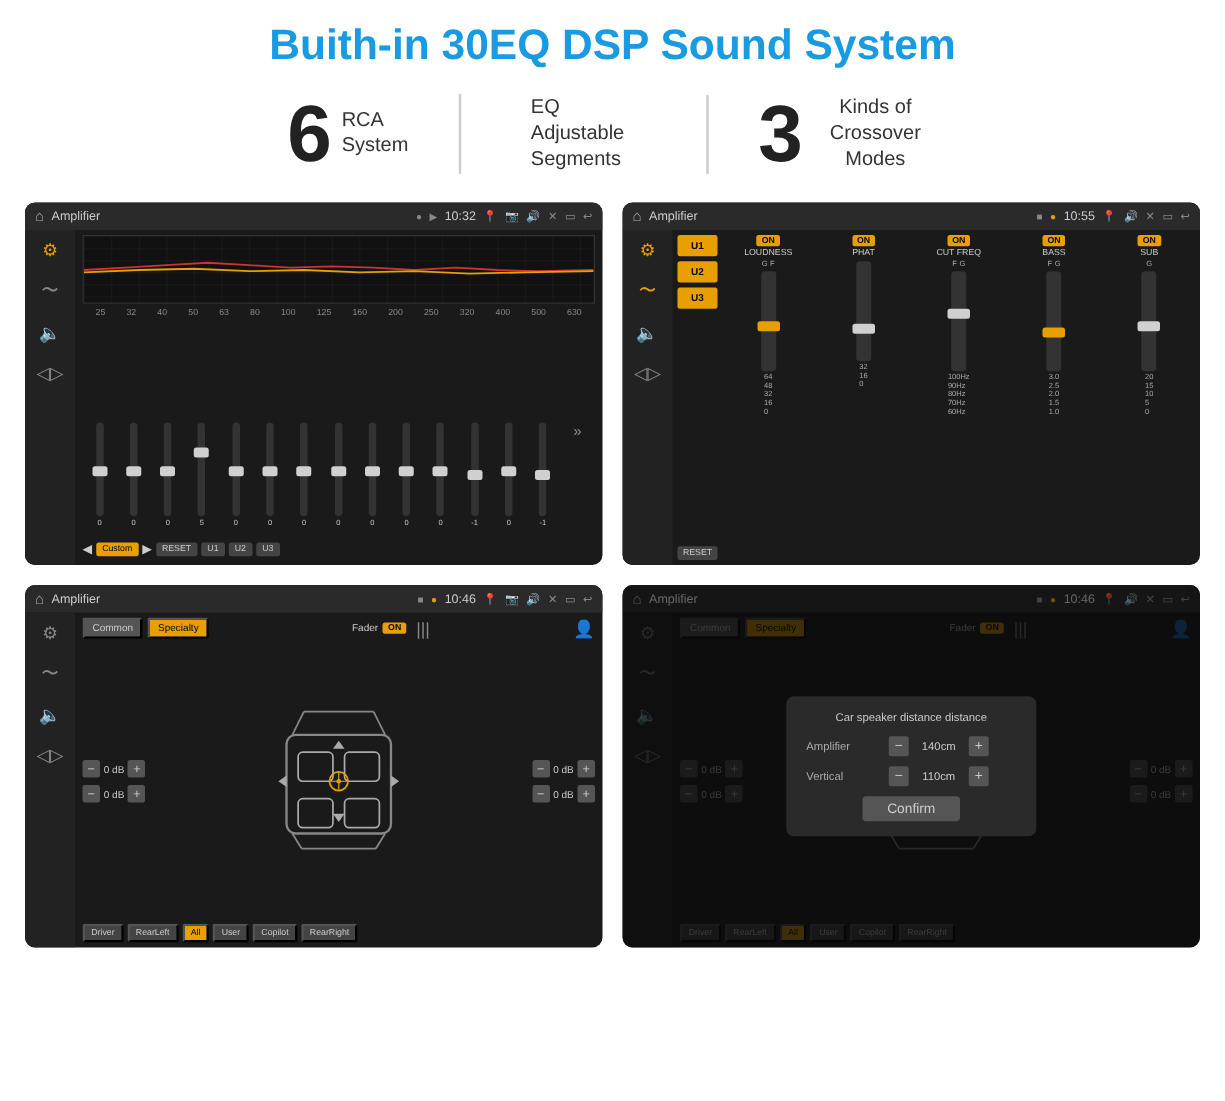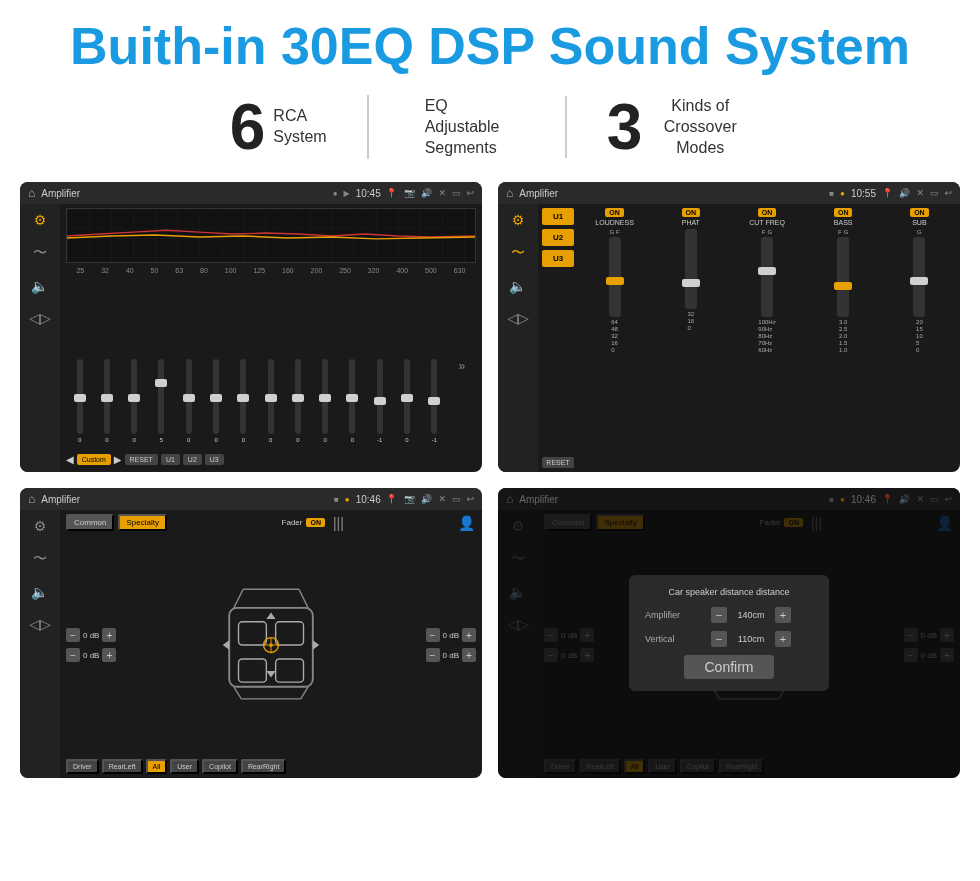--- a/index.html
+++ b/index.html
@@ -6,21 +6,21 @@
     body {
       width: 980px;
       height: 881px;
       background: #ffffff;
       font-family: Arial, sans-serif;
       overflow: hidden;
     }
 
     .main-title {
       text-align: center;
-      font-size: 52px;
+      font-size: 34px;
       font-weight: 900;
       color: #1a9ae0;
       padding: 18px 20px 10px;
       line-height: 1.1;
     }
 
     .stats-row {
       display: flex;
       justify-content: center;
       align-items: center;
@@ -479,21 +479,21 @@
       font-size: 9px;
       width: 40px;
       text-align: center;
     }
 
     .dialog-confirm-btn {
       display: block;
       margin: 0 auto 0;
       background: #555;
       color: #ccc;
-      font-size: 14px;
+      font-size: 11px;
       padding: 4px 20px;
       border-radius: 3px;
       border: none;
     }
   </style>
 </head>
 <body>
 
 <div class="main-title">Buith-in 30EQ DSP Sound System</div>
 
@@ -515,21 +515,21 @@
 </div>
 
 <div class="screens-grid">
 
   <div class="screen-card">
     <div class="status-bar">
       <span class="home-icon">⌂</span>
       <span class="app-title">Amplifier</span>
       <span style="color:#888;font-size:8px;">●</span>
       <span style="color:#888;font-size:8px;">▶</span>
-      <span class="time">10:45</span>
+      <span class="time">10:32</span>
       <span style="color:#888;font-size:9px;">📍</span>
       <span style="color:#888;font-size:9px;">📷</span>
       <span style="color:#888;font-size:9px;">🔊</span>
       <span style="color:#888;font-size:9px;">✕</span>
       <span style="color:#888;font-size:9px;">▭</span>
       <span style="color:#888;font-size:9px;">↩</span>
     </div>
     <div class="eq-screen">
       <div class="eq-sidebar">
         <span class="eq-sidebar-icon">⚙</span>

